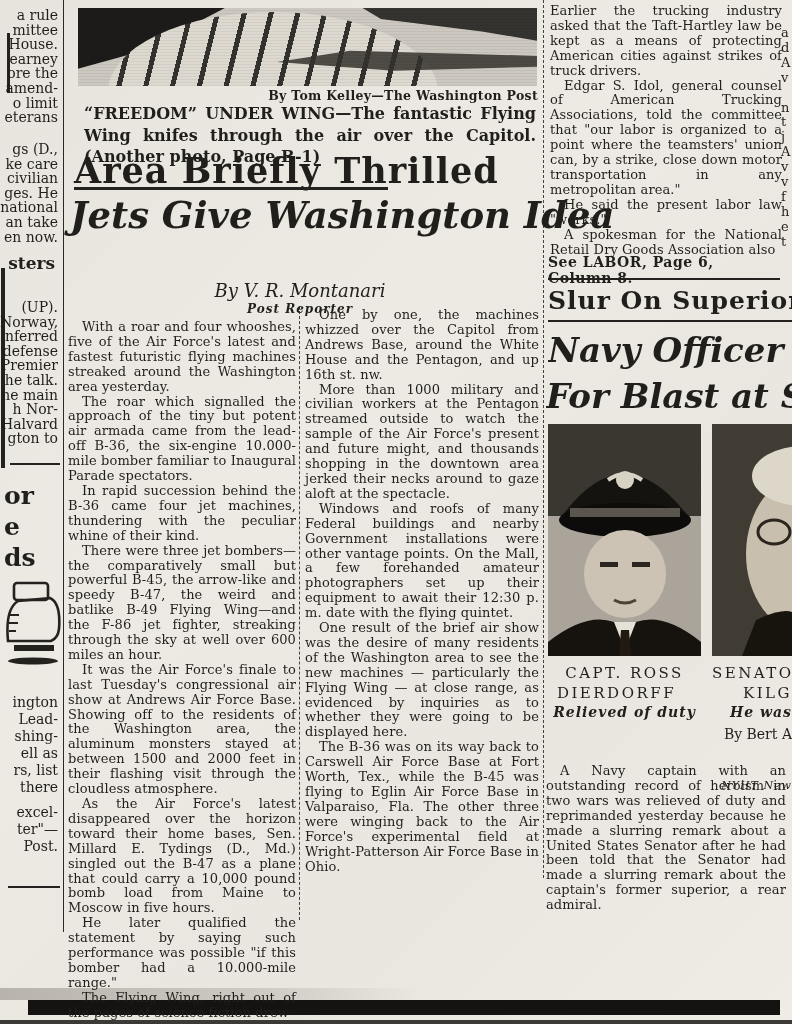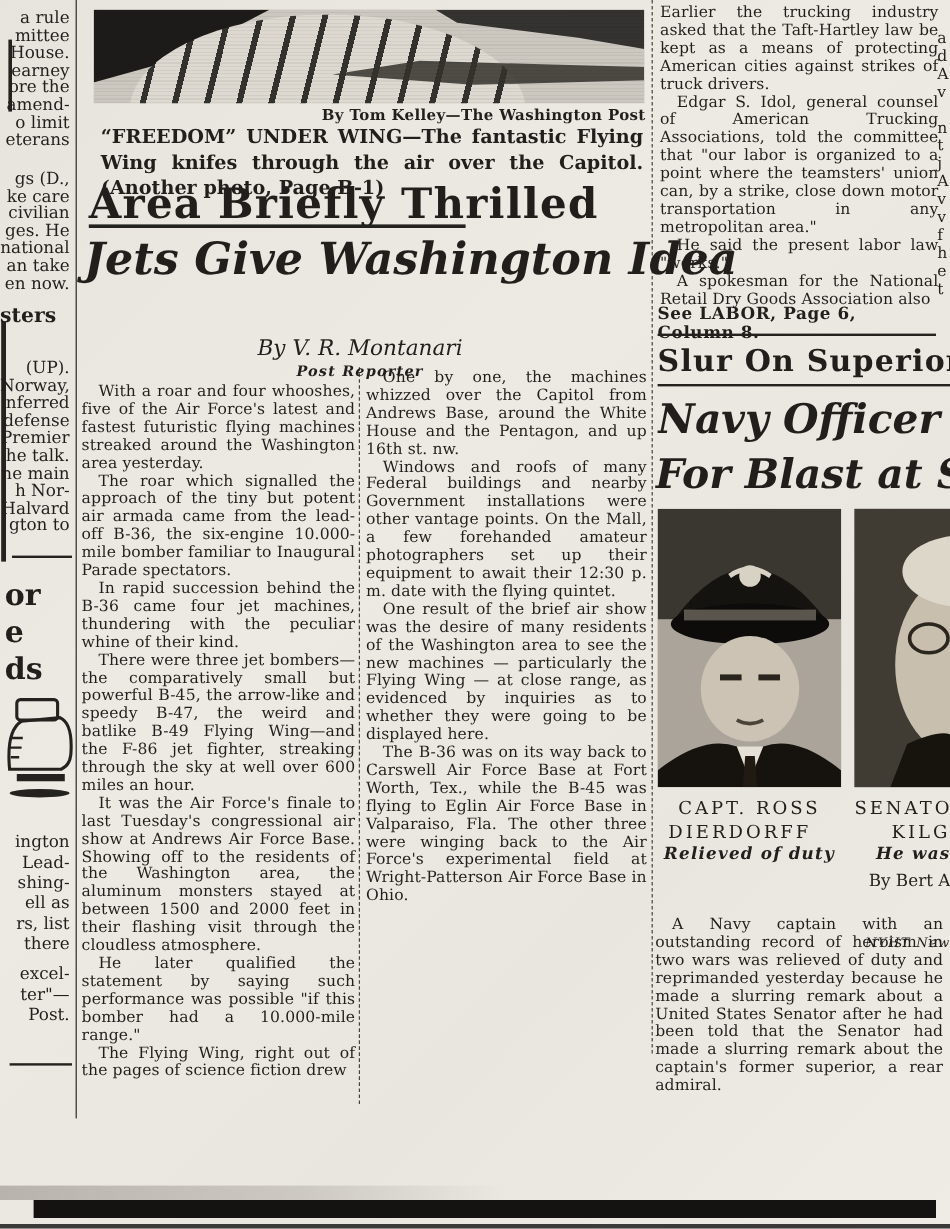--- a/index.html
+++ b/index.html
@@ -45,21 +45,21 @@
 amend-
 o limit
 eterans</div>
     <div class="abs pline" style="left:0;top:142px;width:58px;">gs  (D.,
 ke care
 civilian
 ges. He
 national
 an take
 en now.</div>
-    <div class="abs" style="left:0;top:256px;width:55px;font-weight:700;font-size:17px;text-align:left;">sters</div>
+    <div class="abs" style="left:0;top:256px;width:55px;font-weight:700;font-size:17px;text-align:right;">sters</div>
     <div class="abs pline" style="left:0;top:300px;width:58px;">(UP).
 Norway,
 nferred
 defense
 Premier
 he talk.
 ne main
 h Nor-
 Halvard
 gton to</div>
@@ -109,26 +109,28 @@
 
   <div class="abs" style="left:180px;top:280px;width:240px;text-align:center;font-size:18px;font-style:italic;">By V. R. Montanari</div>
   <div class="abs" style="left:180px;top:302px;width:240px;text-align:center;font-weight:700;font-style:italic;font-size:12px;letter-spacing:1px;">Post Reporter</div>
 
   <div class="abs" style="left:68px;top:320px;width:228px;">
     <p class="bp">With a roar and four whooshes, five of the Air Force's latest and fastest futuristic flying machines streaked around the Washington area yesterday.</p>
     <p class="bp">The roar which signalled the approach of the tiny but potent air armada came from the lead-off B-36, the six-engine 10.000-mile bomber familiar to Inaugural Parade spectators.</p>
     <p class="bp">In rapid succession behind the B-36 came four jet machines, thundering with the peculiar whine of their kind.</p>
     <p class="bp">There were three jet bombers—the comparatively small but powerful B-45, the arrow-like and speedy B-47, the weird and batlike B-49 Flying Wing—and the F-86 jet fighter, streaking through the sky at well over 600 miles an hour.</p>
     <p class="bp">It was the Air Force's finale to last Tuesday's congressional air show at Andrews Air Force Base. Showing off to the residents of the Washington area, the aluminum monsters stayed at between 1500 and 2000 feet in their flashing visit through the cloudless atmosphere.</p>
+    <p class="bp">As the Air Force's latest disappeared over the horizon toward their home bases, Sen. Millard E. Tydings (D., Md.) singled out the B-47 as a plane that could carry a 10,000 pound bomb load from Maine to Moscow in five hours.</p>
     <p class="bp">He later qualified the statement by saying such performance was possible "if this bomber had a 10.000-mile range."</p>
     <p class="bp">The Flying Wing, right out of the pages of science fiction drew</p>
   </div>
 
   <div class="abs" style="left:305px;top:308px;width:234px;">
     <p class="bp">One by one, the machines whizzed over the Capitol from Andrews Base, around the White House and the Pentagon, and up 16th st. nw.</p>
+    <p class="bp">More than 1000 military and civilian workers at the Pentagon streamed outside to watch the sample of the Air Force's present and future might, and thousands shopping in the downtown area jerked their necks around to gaze aloft at the spectacle.</p>
     <p class="bp">Windows and roofs of many Federal buildings and nearby Government installations were other vantage points. On the Mall, a few forehanded amateur photographers set up their equipment to await their 12:30 p. m. date with the flying quintet.</p>
     <p class="bp">One result of the brief air show was the desire of many residents of the Washington area to see the new machines — particularly the Flying Wing — at close range, as evidenced by inquiries as to whether they were going to be displayed here.</p>
     <p class="bp">The B-36 was on its way back to Carswell Air Force Base at Fort Worth, Tex., while the B-45 was flying to Eglin Air Force Base in Valparaiso, Fla. The other three were winging back to the Air Force's experimental field at Wright-Patterson Air Force Base in Ohio.</p>
   </div>
 
   <div class="abs" style="left:550px;top:4px;width:232px;">
     <p class="bp cont">Earlier the trucking industry asked that the Taft-Hartley law be kept as a means of protecting American cities against strikes of truck drivers.</p>
     <p class="bp">Edgar S. Idol, general counsel of American Trucking Associations, told the committee that "our labor is organized to a point where the teamsters' union can, by a strike, close down motor transportation in any metropolitan area."</p>
     <p class="bp">He said the present labor law "works."</p>
     <p class="bp">A spokesman for the National Retail Dry Goods Association also</p>

